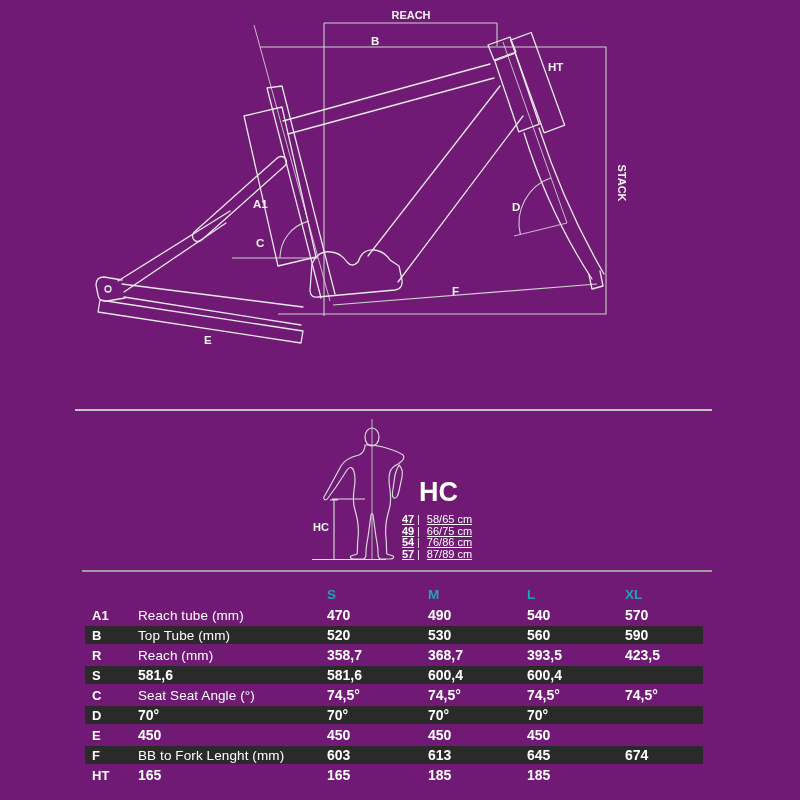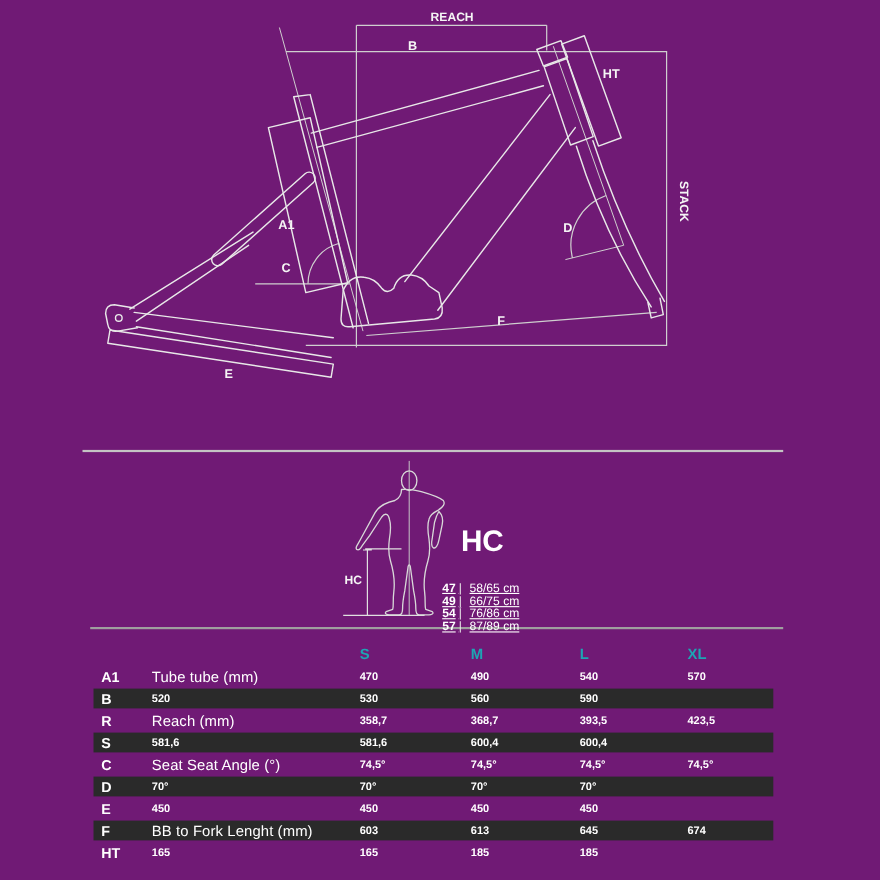--- a/index.html
+++ b/index.html
@@ -10,29 +10,29 @@
   .mid-svg{position:absolute;left:0;top:405px;}
   .div1{position:absolute;left:75px;top:409px;width:637px;height:2px;background:#c4c4c4;}
   .div2{position:absolute;left:82px;top:570px;width:630px;height:2px;background:#9f9f9f;}
   .rec-heading{position:absolute;left:82px;top:415px;font-size:9px;font-weight:bold;
                line-height:10.5px;letter-spacing:0.3px;color:#f0f0f0;}
   .hc-title{position:absolute;left:419px;top:477px;font-size:27px;font-weight:bold;color:#fff;}
   .hc-list{position:absolute;left:402px;top:514px;}
   .hc-row{display:flex;align-items:baseline;height:11.5px;font-size:11px;line-height:11.5px;text-decoration:underline;}
   .hc-size{font-weight:bold;width:15px;}
   .hc-sep{margin:0 4px 0 0;font-weight:400;color:#e8e8e8;}
-  .hc-range{font-weight:400;margin-left:3px;margin-top:16px;}
+  .hc-range{font-weight:400;margin-left:3px;}
   .geo-table{position:absolute;left:85px;top:584px;width:618px;}
   .g-row{display:grid;grid-template-columns:53px 189px 101px 99px 98px 78px;
          align-items:center;height:18px;margin-bottom:2px;}
   .g-head{height:20px;margin-bottom:2px;}
   .stripe{background:#2a2a2a;}
   .code{padding-left:7px;font-weight:bold;font-size:13px;color:#fff;}
   .label{font-size:13.5px;font-weight:400;color:#fff;letter-spacing:0.1px;}
-  .val{font-size:10px;font-weight:bold;color:#fff;}
+  .val{font-size:14px;font-weight:bold;color:#fff;}
   .g-head .val{font-size:13.5px;color:#1da5b4;}
 </style>
 </head>
 <body>
 
 <div class="stage">
 
   <svg class="diagram-svg" width="800" height="405" viewBox="0 0 800 405">
 
     <g stroke="#cfcfcf" stroke-width="1.1" fill="none">
@@ -134,28 +134,29 @@
       <div class="code"></div>
       <div class="label"></div>
       <div class="val">S</div>
       <div class="val">M</div>
       <div class="val">L</div>
       <div class="val">XL</div>
     </div>
 
     <div class="g-row">
       <div class="code">A1</div>
-      <div class="label">Tube tube (mm)</div>
+      <div class="label">Reach tube (mm)</div>
       <div class="val">470</div>
       <div class="val">490</div>
       <div class="val">540</div>
       <div class="val">570</div>
     </div>
     <div class="g-row stripe">
       <div class="code">B</div>
+      <div class="label">Top Tube (mm)</div>
       <div class="val">520</div>
       <div class="val">530</div>
       <div class="val">560</div>
       <div class="val">590</div>
     </div>
     <div class="g-row">
       <div class="code">R</div>
       <div class="label">Reach (mm)</div>
       <div class="val">358,7</div>
       <div class="val">368,7</div>

